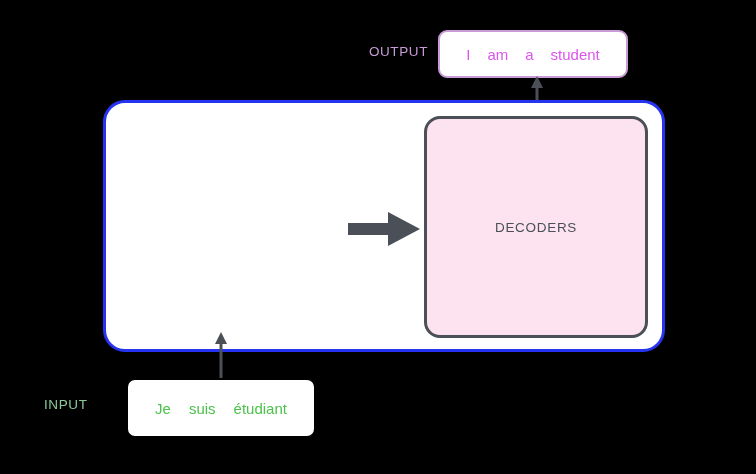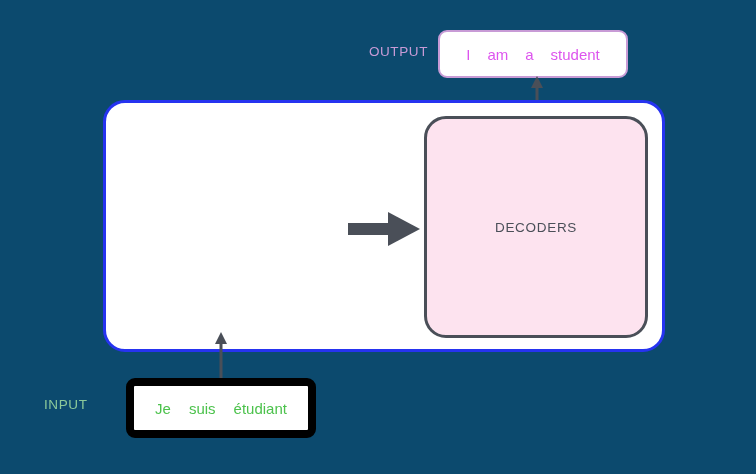--- a/index.html
+++ b/index.html
@@ -7,21 +7,21 @@
     padding: 0;
     background: #ffffff;
   }
   body {
     font-family: "Liberation Sans", sans-serif;
   }
   #canvas {
     position: relative;
     width: 756px;
     height: 474px;
-    background: #0c4a6e;
+    background: #000000;
     overflow: hidden;
   }
 
   
   .output-label {
     position: absolute;
     left: 352px;
     top: 43px;
     width: 76px;
     text-align: right;
@@ -86,20 +86,21 @@
   }
   .encoders {
     left: 115px;
     top: 116px;
     background: #e3f4e2;
   }
   .decoders {
     left: 424px;
     top: 116px;
     background: #fde3ef;
+    border-radius: 16px;
   }
 
   
   .mid-arrow {
     position: absolute;
     left: 348px;
     top: 212px;
     width: 72px;
     height: 34px;
   }
@@ -132,21 +133,21 @@
     font-weight: 400;
     line-height: 18px;
     white-space: nowrap;
   }
   .input-box {
     position: absolute;
     left: 126px;
     top: 378px;
     width: 190px;
     height: 60px;
-    border: 8px solid #000000;
+    border: 2px solid #000000;
     border-radius: 9px;
     background: #ffffff;
     box-sizing: border-box;
     display: flex;
     align-items: center;
     justify-content: center;
   }
   .input-tokens {
     display: flex;
     align-items: baseline;

